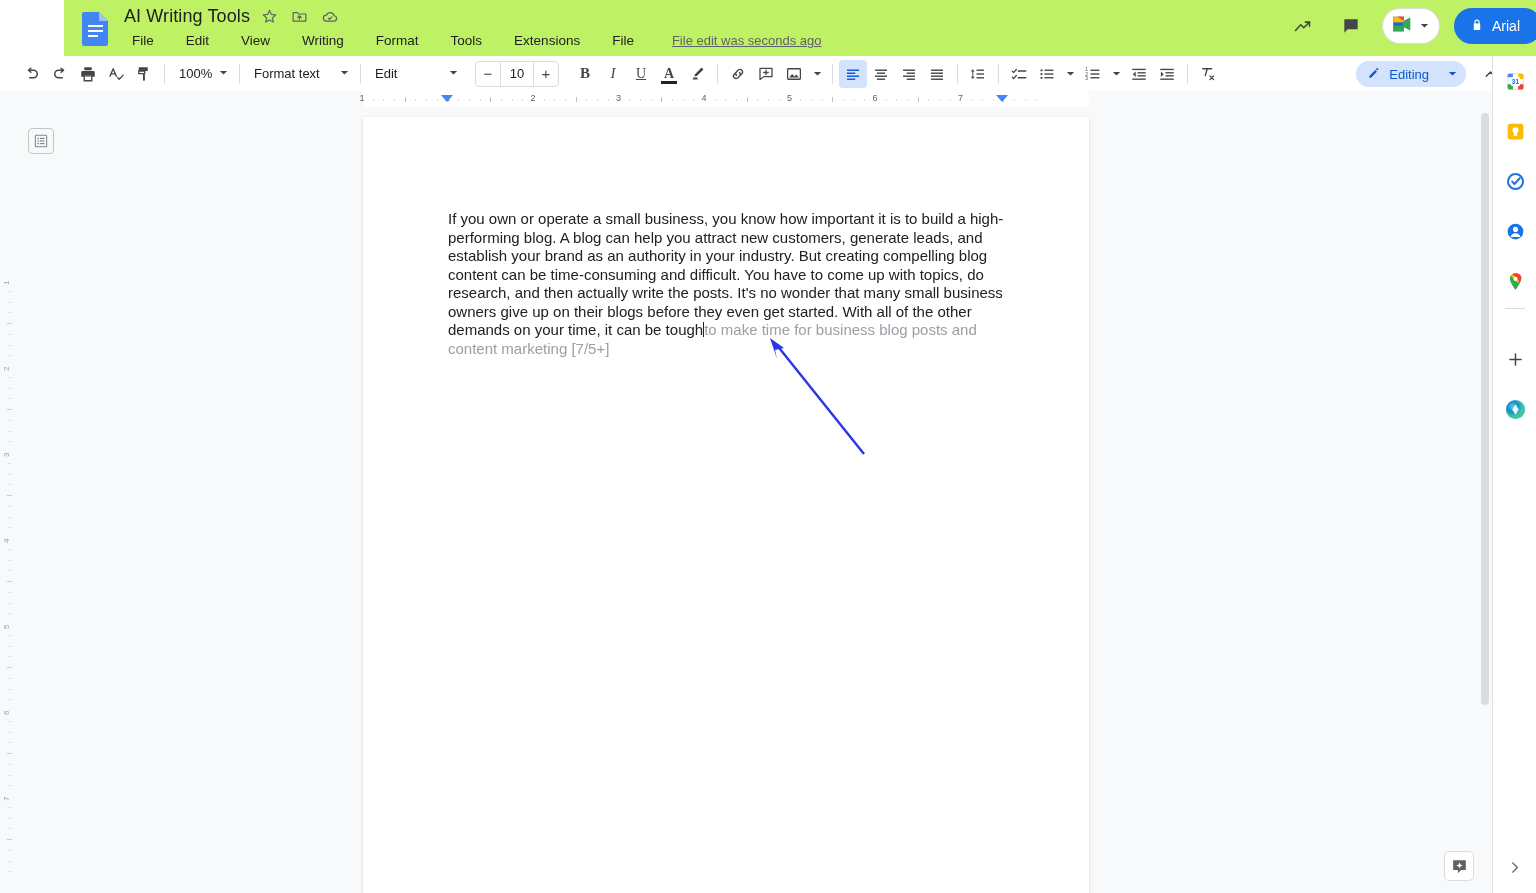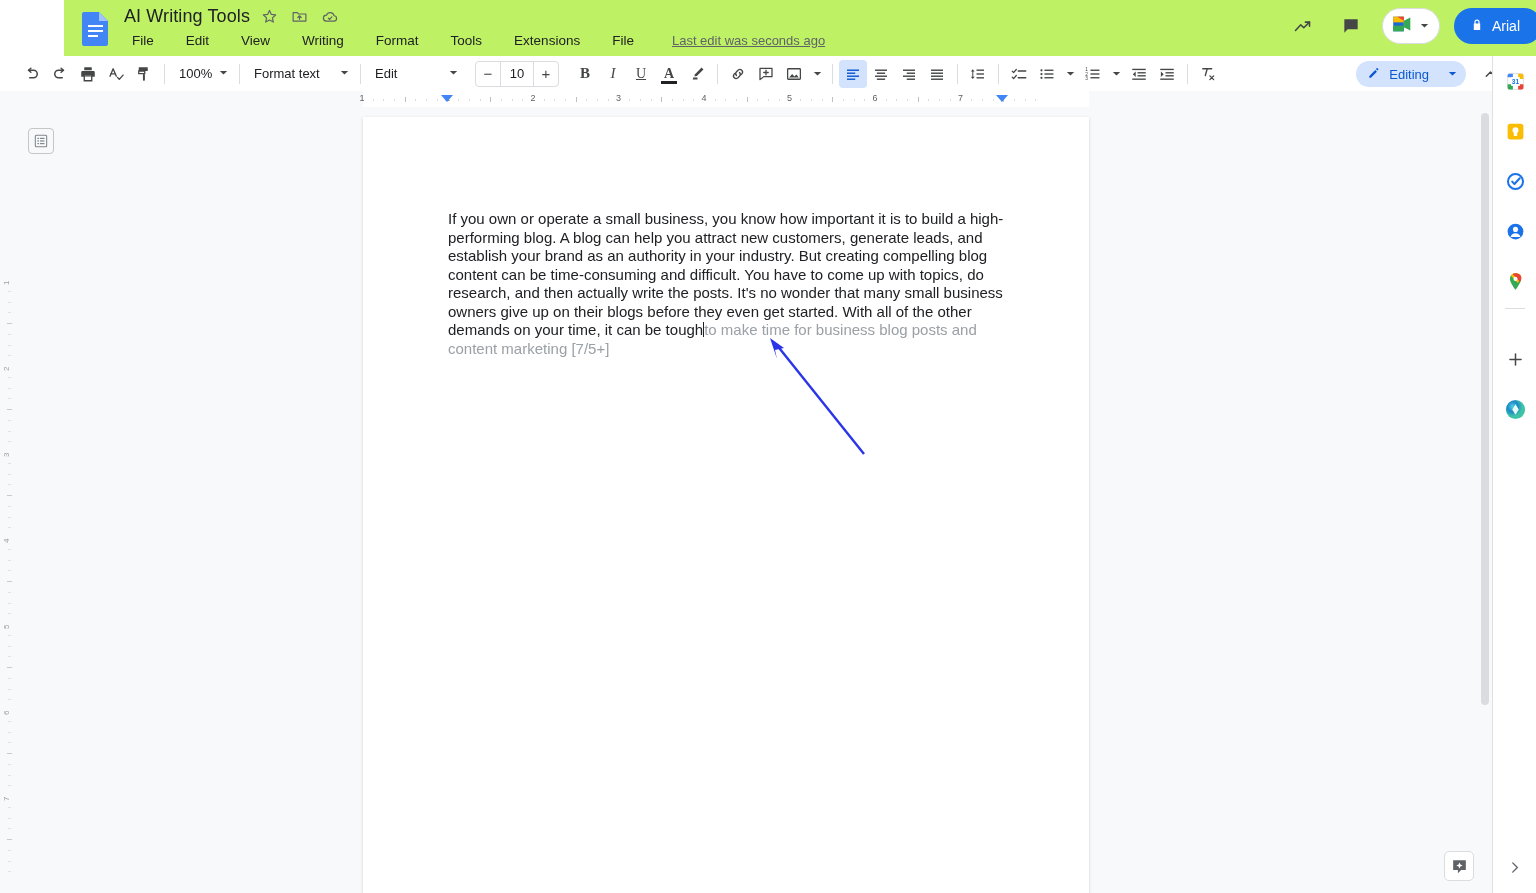--- a/index.html
+++ b/index.html
@@ -122,21 +122,21 @@
 
     <div class="menu-row">
       <div class="menu-item">File</div>
       <div class="menu-item">Edit</div>
       <div class="menu-item">View</div>
       <div class="menu-item">Writing</div>
       <div class="menu-item">Format</div>
       <div class="menu-item">Tools</div>
       <div class="menu-item">Extensions</div>
       <div class="menu-item">File</div>
-      <div class="last-edit">Last edit was seconds ago</div>
+      <div class="last-edit">File edit was seconds ago</div>
     </div>
 
     <div class="header-right">
       <div class="hdr-icon-btn">
         <svg width="21" height="21" viewBox="0 0 24 24" fill="none" stroke="currentColor" stroke-width="1.8" stroke-linecap="round" stroke-linejoin="round">
           <path d="M4 16.5L10 10l3.4 3.4L20 7"></path>
             <path d="M15.3 7H20v4.7"></path>
         </svg>
       </div>
       <div class="hdr-icon-btn">

